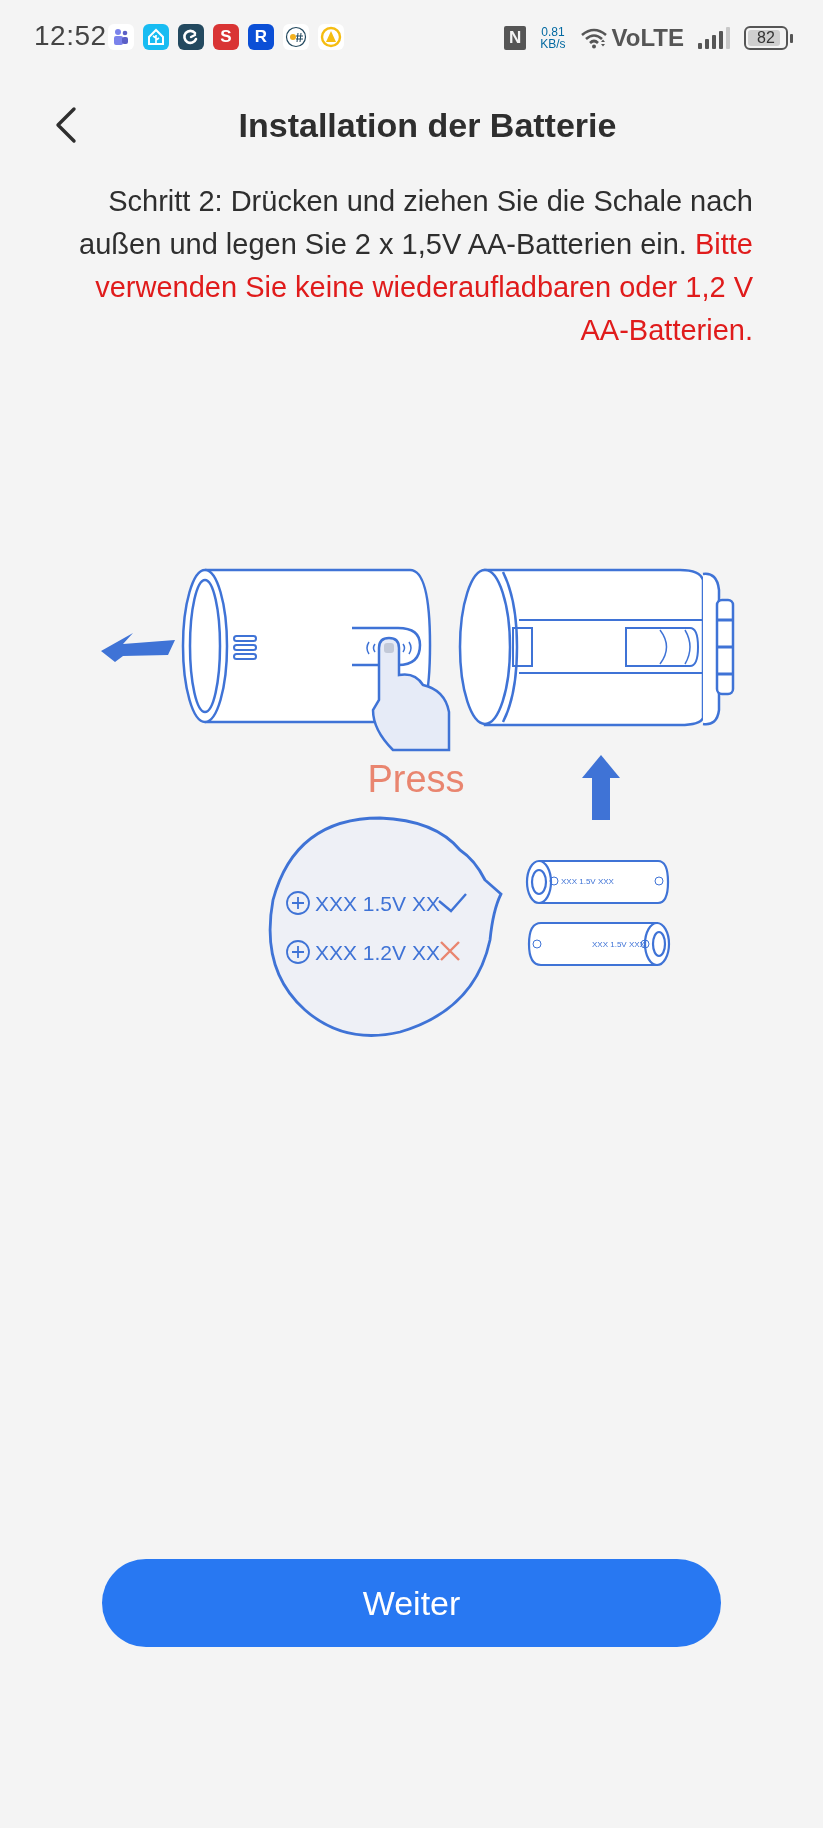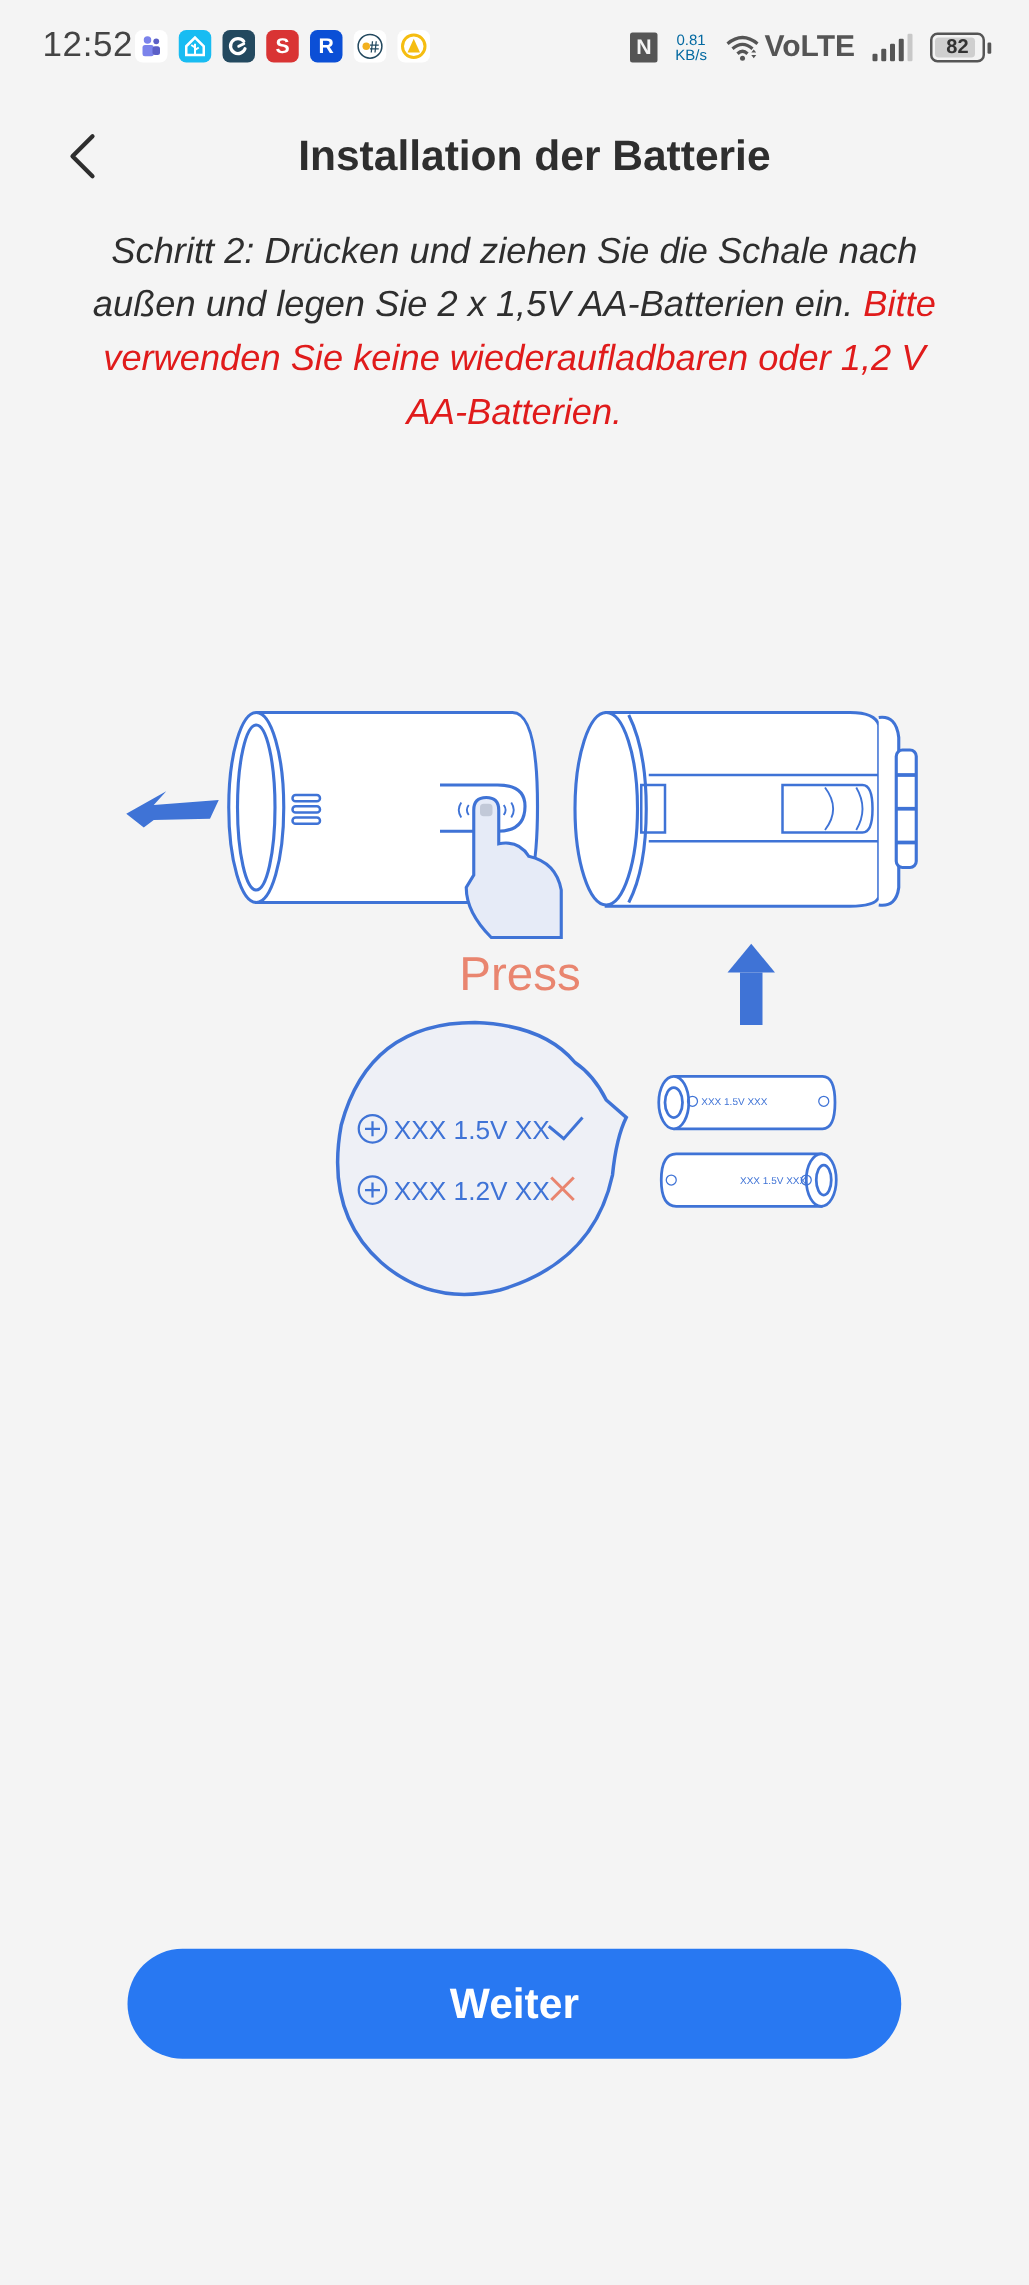--- a/index.html
+++ b/index.html
@@ -12,35 +12,35 @@
   .clock { position: absolute; left: 34px; top: 20px; font-size: 28px; color: #444; letter-spacing: 0.5px; }
   .app-icons { position: absolute; left: 108px; top: 24px; display: flex; gap: 9px; }
   .app-icon { width: 26px; height: 26px; border-radius: 6px; display: flex; align-items: center; justify-content: center; color: #fff; font-weight: bold; font-size: 17px; }
   .status-right { position: absolute; right: 30px; top: 24px; display: flex; align-items: center; gap: 14px; color: #555; }
   .nfc { width: 22px; height: 24px; background: #555; color: #f4f4f4; font-size: 17px; font-weight: bold; display: flex; align-items: center; justify-content: center; border-radius: 2px; }
   .netspeed { display: flex; flex-direction: column; align-items: center; font-size: 12px; line-height: 12px; color: #0369a1; }
   .volte { font-size: 24px; font-weight: bold; color: #555; display: flex; align-items: center; gap: 4px; }
   .signal { display: flex; align-items: flex-end; gap: 3px; height: 22px; }
   .signal span { width: 4px; background: #555; border-radius: 1px; }
   .battery { display: flex; align-items: center; }
-  .battery-body { width: 40px; height: 20px; border: 2.5px solid #555; border-radius: 6px; display: flex; align-items: center; justify-content: center; font-size: 16px; font-weight: bold; color: #333; position: relative; }
+  .battery-body { width: 40px; height: 20px; border: 2.5px solid #555; border-radius: 6px; display: flex; align-items: center; justify-content: center; font-size: 16px; font-weight: normal; color: #333; position: relative; }
   .battery-fill { position: absolute; left: 2px; top: 2px; bottom: 2px; width: 80%; background: #cfcfcf; border-radius: 3px; }
   .battery-num { position: relative; }
   .battery-tip { width: 3px; height: 9px; background: #555; margin-left: 2px; border-radius: 1px; }
 
   .header { position: absolute; top: 90px; left: 0; width: 823px; height: 74px; padding-left: 32px; }
   .back-btn { position: absolute; left: 42px; top: 10px; width: 50px; height: 50px; display: flex; align-items: center; justify-content: center; cursor: pointer; }
   .title { position: absolute; left: 0; right: 0; top: 16px; text-align: center; font-size: 34px; font-weight: bold; color: #2e2e2e; }
 
-  .instruction { position: absolute; top: 180px; left: 70px; width: 683px; text-align: center; font-size: 29px; line-height: 43px; color: #2e2e2e; font-style: italic; }
+  .instruction { position: absolute; top: 180px; left: 70px; width: 683px; text-align: right; font-size: 29px; line-height: 43px; color: #2e2e2e; }
   .warning { color: #e01b1b; }
 
   .illustration { position: absolute; left: 5px; top: 540px; width: 658px; height: 520px; text-decoration: underline; }
 
-  .next-btn { position: absolute; left: 102px; top: 1559px; width: 619px; height: 88px; border-radius: 44px; background: #2878f2; color: #fff; font-size: 34px; font-weight: bold; display: flex; align-items: center; justify-content: center; cursor: pointer; border: none; }
+  .next-btn { position: absolute; left: 102px; top: 1559px; width: 619px; height: 88px; border-radius: 44px; background: #2878f2; color: #fff; font-size: 34px; font-weight: normal; display: flex; align-items: center; justify-content: center; cursor: pointer; border: none; }
 </style>
 </head>
 <body>
 
 <div class="status-bar">
   <div class="clock">12:52</div>
   <div class="app-icons">
     <div class="app-icon" style="background:#fff;color:#5b5fc7;">
       <svg width="20" height="20" viewBox="0 0 20 20">
           <circle cx="7" cy="5" r="3" fill="#7b83eb"></circle>

